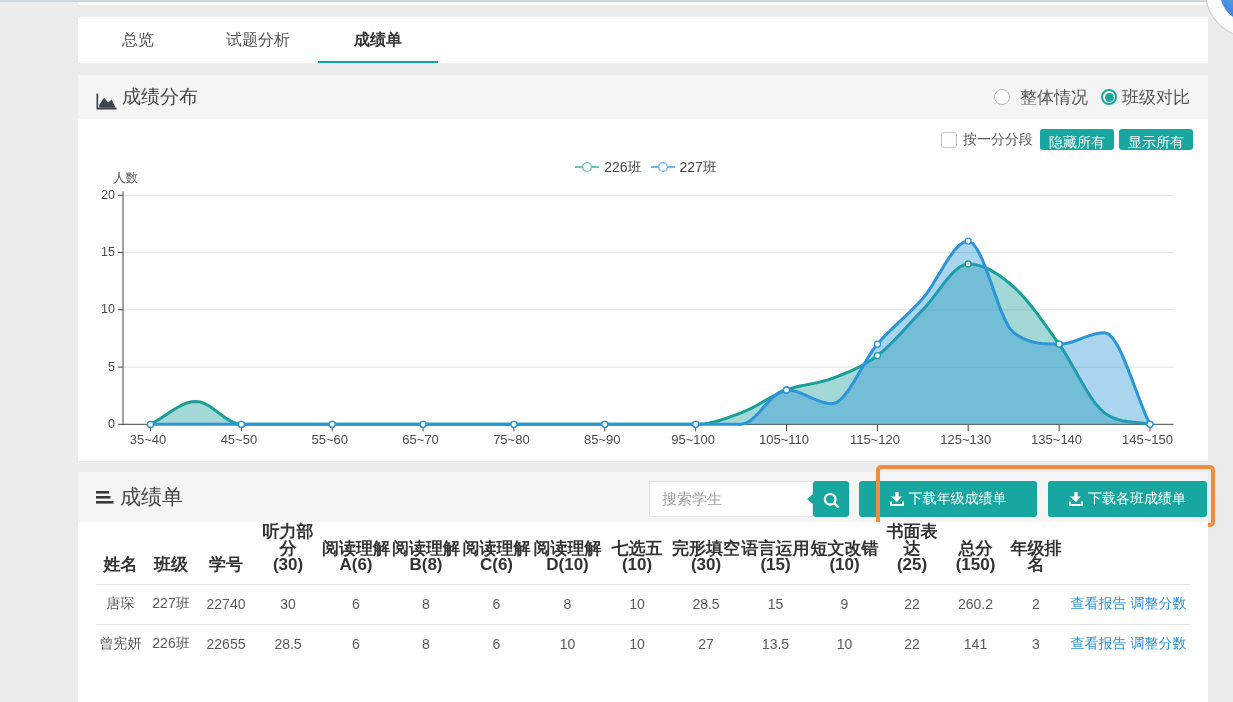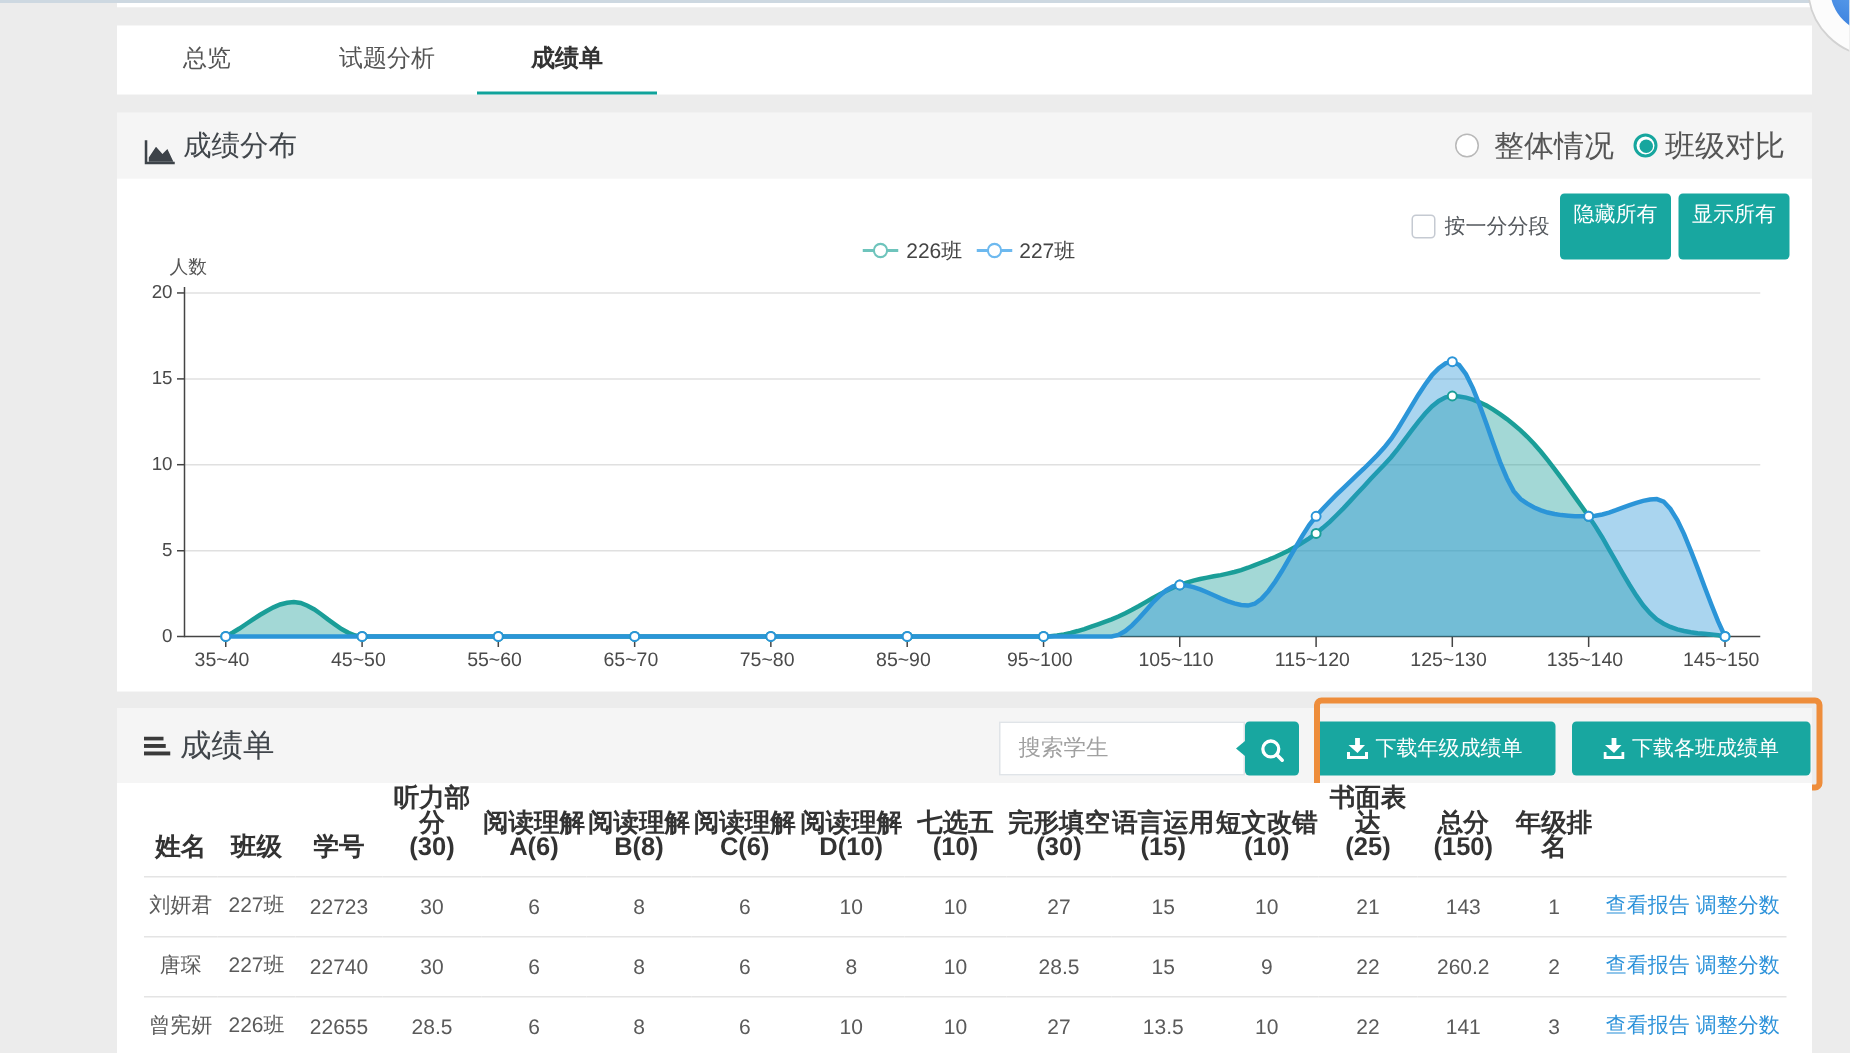--- a/index.html
+++ b/index.html
@@ -10,28 +10,28 @@
 .stripw { height:3px; background:#fff; }
 .stripg { height:12px; background:#ececec; }
 .tabs { height:46px; background:#fff; display:flex; }
 .tab { width:120px; text-align:center; line-height:46px; font-size:16px; color:#555; position:relative; }
 .tab.active { color:#333; font-weight:bold; }
 .tab.active:after { content:""; position:absolute; left:0; right:0; bottom:0; height:2px; background:#10a39b; }
 .gap1 { height:12px; }
 .phead { height:44px; background:#f5f5f5; display:flex; align-items:center; padding:0 18px; }
 .ptitle { font-size:19px; color:#41464b; display:flex; align-items:flex-end; }
 .pbody { background:#fff; position:relative; }
-.radios { margin-left:auto; display:flex; align-items:center; font-size:20px; color:#555; }
+.radios { margin-left:auto; display:flex; align-items:center; font-size:17px; color:#555; }
 .radio { width:16px; height:16px; border-radius:50%; border:1px solid #b8b8b8; background:#fff; margin-right:7px; }
 .radio.sel { border:2px solid #16a69e; position:relative; margin-right:5px; }
 .radio.sel:after { content:""; position:absolute; left:1.5px; top:1.5px; width:9px; height:9px; border-radius:50%; background:#16a69e; }
 .controls { position:absolute; top:10px; right:15px; display:flex; align-items:center; }
 .cbx { width:16px; height:16px; border:1px solid #c5cad2; border-radius:3px; background:#fff; margin-right:6px; }
 .cbxlabel { font-size:14px; color:#55595e; margin-right:2px; }
-.tealbtn { background:#18a7a0; color:#fff; font-size:14px; height:44px; line-height:27px; padding:0 9px; margin-left:5px; border-radius:3px; }
+.tealbtn { background:#18a7a0; color:#fff; font-size:14px; height:21px; line-height:27px; padding:0 9px; margin-left:5px; border-radius:3px; }
 .legend { position:absolute; top:40px; left:3px; width:100%; text-align:center; font-size:14px; color:#444; }
 .p2title { font-size:21px; color:#41464b; display:flex; align-items:center; }
 .search { position:absolute; right:1px; top:9px; display:flex; align-items:center; }
 .sinput { width:164px; height:36px; background:#fff; border:1px solid #e0e4e8; font-size:15px; color:#a0a0a0; line-height:34px; padding-left:12px; }
 .sbtn { width:36px; height:36px; background:#18a7a0; border-radius:3px; position:relative; }
 .orangebox { position:absolute; left:798px; top:-7px; width:339px; height:62px; border:4px solid #ee8d3b; border-radius:5px; }
 .dlbtn { height:36px; background:#18a7a0; border-radius:3px; color:#fff; font-size:14px; display:inline-flex; align-items:center; justify-content:center; }
 table { border-collapse:collapse; margin-left:18px; table-layout:fixed; }
 th { font-size:17px; color:#333; font-weight:bold; text-align:center; vertical-align:bottom; padding-bottom:10px; line-height:16.5px; }
 td { font-size:14px; color:#5a5a5a; text-align:center; height:40px; border-top:1px solid #e4e4e4; }
@@ -160,21 +160,21 @@
         </svg>成绩单</div>
     <div class="search">
       <div class="sinput">搜索学生</div>
       <div style="width:0;height:0;border-top:5.5px solid transparent;border-bottom:5.5px solid transparent;border-right:6px solid #18a7a0;margin-left:-6px;position:relative;z-index:2;"></div>
       <div class="sbtn">
           <svg width="24" height="24" viewBox="0 0 24 24" style="position:absolute;left:5px;top:5px;">
             <circle cx="12.2" cy="13.3" r="5.3" fill="none" stroke="#fff" stroke-width="2.2"></circle>
             <line x1="16.2" y1="17.2" x2="19.8" y2="20.8" stroke="#fff" stroke-width="2.4" stroke-linecap="round"></line>
           </svg>
         </div>
-      <div class="dlbtn" style="width:161px;margin-left:10px;"><svg width="14" height="14" viewBox="0 0 14 14" style="margin-right:5px">
+      <div class="dlbtn" style="width:178px;margin-left:10px;"><svg width="14" height="14" viewBox="0 0 14 14" style="margin-right:5px">
             <path d="M5.4 0 h3.2 v4.6 h3.4 L7 10 L1 4.6 h4.4 Z" fill="#fff"></path>
             <path d="M0 9.4 V14 h14 V9.4 h-2 v2.6 H2 V9.4 Z" fill="#fff"></path>
           </svg>下载年级成绩单</div>
       <div class="dlbtn" style="width:159px;margin-left:11px;text-align:right;"><svg width="14" height="14" viewBox="0 0 14 14" style="margin-right:5px">
             <path d="M5.4 0 h3.2 v4.6 h3.4 L7 10 L1 4.6 h4.4 Z" fill="#fff"></path>
             <path d="M0 9.4 V14 h14 V9.4 h-2 v2.6 H2 V9.4 Z" fill="#fff"></path>
           </svg>下载各班成绩单</div>
     </div>
     <div class="orangebox"></div>
   </div>
@@ -211,38 +211,20 @@
             <th>七选五<br>(10)</th>
             <th>完形填空<br>(30)</th>
             <th>语言运用<br>(15)</th>
             <th>短文改错<br>(10)</th>
             <th>书面表达<br>(25)</th>
             <th>总分<br>(150)</th>
             <th>年级排<br>名</th>
             <th></th>
           </tr>
           <tr>
-            <td>刘妍君</td>
-            <td>227班</td>
-            <td>22723</td>
-            <td>30</td>
-            <td>6</td>
-            <td>8</td>
-            <td>6</td>
-            <td>10</td>
-            <td>10</td>
-            <td>27</td>
-            <td>15</td>
-            <td>10</td>
-            <td>21</td>
-            <td>143</td>
-            <td>1</td>
-            <td><span class="lnk">查看报告 调整分数</span></td>
-          </tr>
-          <tr>
             <td>唐琛</td>
             <td>227班</td>
             <td>22740</td>
             <td>30</td>
             <td>6</td>
             <td>8</td>
             <td>6</td>
             <td>8</td>
             <td>10</td>
             <td>28.5</td>

